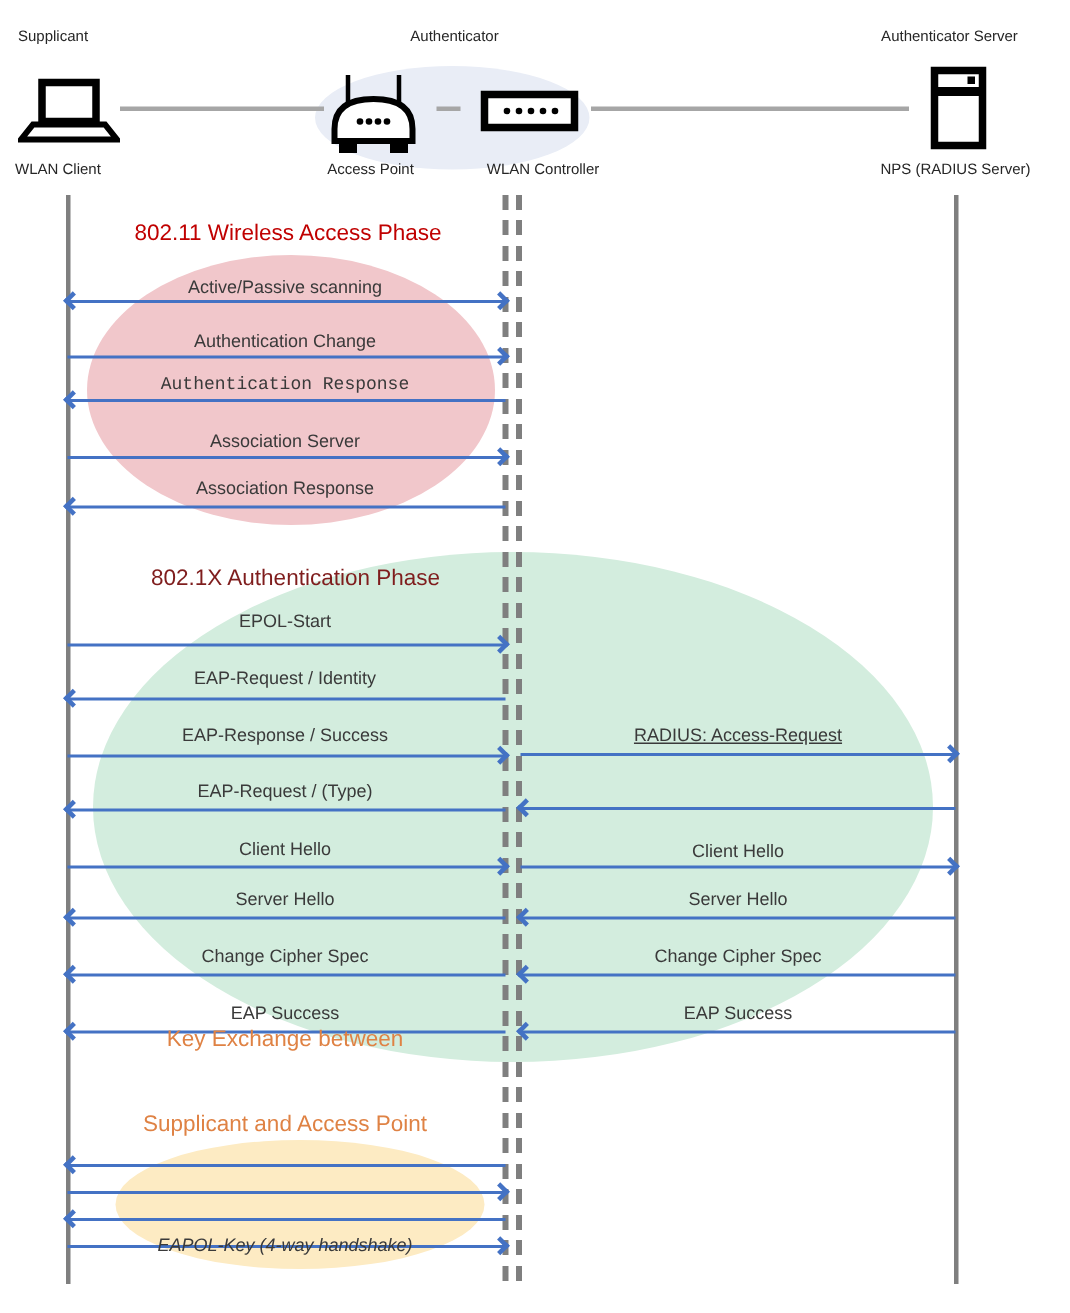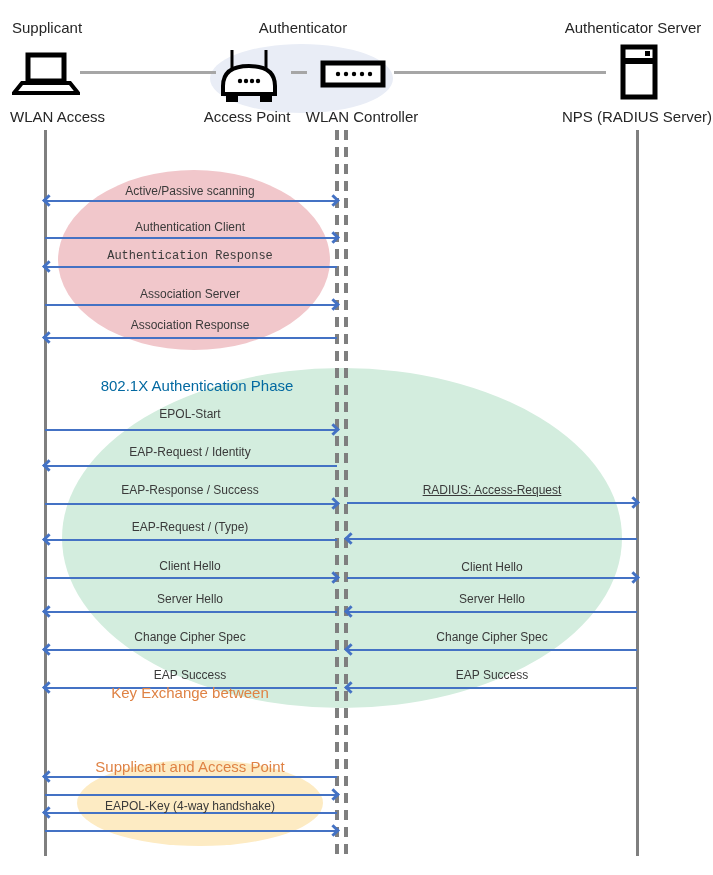--- a/index.html
+++ b/index.html
@@ -1,27 +1,27 @@
 <!DOCTYPE html>
 <html><head>
 <meta charset="utf-8">
 <style>
   html,body { margin:0; padding:0; background:#ffffff; }
   #canvas {
     position:relative; width:713px; height:875px; background:#ffffff;
     font-family:"Liberation Sans", sans-serif; overflow:hidden;
   }
-  .txt { position:absolute; white-space:nowrap; color:#262626; font-size:15px; }
+  .txt { position:absolute; white-space:nowrap; color:#262626; font-size:10px; }
   .center { transform:translateX(-50%); text-align:center; }
   .msg-label { position:absolute; transform:translateX(-50%); white-space:nowrap;
     font-size:12px; color:#3a3a3a; z-index:4; }
   .phase-title { position:absolute; transform:translateX(-50%); white-space:nowrap;
     font-size:15px; z-index:4; }
   .phase-red   { color:#C00000; }
-  .phase-green { color:#0369a1; }
+  .phase-green { color:#7f1d1d; }
   .phase-orange{ color:#DF8244; }
   .ellipse { position:absolute; border-radius:50%; z-index:1; }
   .ell-pink   { background:#F1C7CB; }
   .ell-green  { background:#D3EDDE; }
   .ell-yellow { background:#FDEBC3; }
   .ell-blue   { background:#E9EDF6; z-index:0; }
   .lifeline-solid { position:absolute; top:130px; width:3px; height:726px;
     background:#7F7F7F; z-index:2; }
   .lifeline-dashed { position:absolute; top:130px; width:4px; height:726px; z-index:2;
     background:repeating-linear-gradient(to bottom,#7F7F7F 0px,#7F7F7F 10px,transparent 10px,transparent 17px); }
@@ -77,42 +77,43 @@
     <circle cx="42" cy="14" r="2.2" fill="#000000"></circle>
     <circle cx="50" cy="14" r="2.2" fill="#000000"></circle>
   </svg>
 
   <svg class="icon" style="left:620px; top:44px;" width="38" height="56" viewBox="0 0 38 56">
     <rect x="3" y="3" width="32" height="50" fill="#ffffff" stroke="#000000" stroke-width="5"></rect>
     <rect x="3" y="14" width="32" height="6" fill="#000000"></rect>
     <rect x="25" y="7" width="5" height="5" fill="#000000"></rect>
   </svg>
 
-  <div class="txt" style="left:10px; top:108px;">WLAN Access</div>
+  <div class="txt" style="left:10px; top:108px;">WLAN Client</div>
   <div class="txt center" style="left:247px; top:108px;">Access Point</div>
   <div class="txt center" style="left:362px; top:108px;">WLAN Controller</div>
   <div class="txt center" style="left:637px; top:108px;">NPS (RADIUS Server)</div>
 
   <div class="lifeline-solid" style="left:44px;"></div>
   <div class="lifeline-dashed" style="left:335px;"></div>
   <div class="lifeline-dashed" style="left:344px;"></div>
   <div class="lifeline-solid" style="left:636px;"></div>
 
   <div class="ellipse ell-pink" style="left:58px; top:170px; width:272px; height:180px;"></div>
   <div class="ellipse ell-green" style="left:62px; top:368px; width:560px; height:340px;"></div>
   <div class="ellipse ell-yellow" style="left:77px; top:760px; width:246px; height:86px;"></div>
 
+  <div class="phase-title phase-red" style="left:192px; top:147px;">802.11 Wireless Access Phase</div>
   <div class="phase-title phase-green" style="left:197px; top:377px;">802.1X Authentication Phase</div>
   <div class="phase-title phase-orange" style="left:190px; top:684px;">Key Exchange between</div>
-  <div class="phase-title phase-orange" style="left:190px; top:741px;margin-top:17px;">Supplicant and Access Point</div>
+  <div class="phase-title phase-orange" style="left:190px; top:741px;">Supplicant and Access Point</div>
 
   <div class="msg-label" style="left:190px; top:184px;">Active/Passive scanning</div>
   <div class="msg-arrow left-span dir-both" style="top:200px;"></div>
 
-  <div class="msg-label" style="left:190px; top:220px;">Authentication Client</div>
+  <div class="msg-label" style="left:190px; top:220px;">Authentication Change</div>
   <div class="msg-arrow left-span dir-right" style="top:237px;"></div>
 
   <div class="msg-label" style="left:190px; top:249px;font-family:Liberation Mono, monospace;">Authentication Response</div>
   <div class="msg-arrow left-span dir-left" style="top:266px;"></div>
 
   <div class="msg-label" style="left:190px; top:287px;">Association Server</div>
   <div class="msg-arrow left-span dir-right" style="top:304px;"></div>
 
   <div class="msg-label" style="left:190px; top:318px;">Association Response</div>
   <div class="msg-arrow left-span dir-left" style="top:337px;"></div>
@@ -136,21 +137,21 @@
   <div class="msg-arrow left-span dir-left" style="top:611px;"></div>
 
   <div class="msg-label" style="left:190px; top:630px;">Change Cipher Spec</div>
   <div class="msg-arrow left-span dir-left" style="top:649px;"></div>
 
   <div class="msg-label" style="left:190px; top:668px;">EAP Success</div>
   <div class="msg-arrow left-span dir-left" style="top:687px;"></div>
 
   <div class="msg-arrow left-span dir-left" style="top:776px;"></div>
   <div class="msg-arrow left-span dir-right" style="top:794px;"></div>
-  <div class="msg-label" style="left:190px; top:799px;">EAPOL-Key (4-way handshake)</div>
+  <div class="msg-label" style="left:190px; top:823px;font-style:italic;">EAPOL-Key (4-way handshake)</div>
   <div class="msg-arrow left-span dir-left" style="top:812px;"></div>
   <div class="msg-arrow left-span dir-right" style="top:830px;"></div>
 
   <div class="msg-label" style="left:492px; top:483px;text-decoration:underline;">RADIUS: Access-Request</div>
   <div class="msg-arrow right-span dir-right" style="top:502px;"></div>
 
   <div class="msg-arrow right-span dir-left" style="top:538px;"></div>
 
   <div class="msg-label" style="left:492px; top:560px;">Client Hello</div>
   <div class="msg-arrow right-span dir-right" style="top:577px;"></div>

